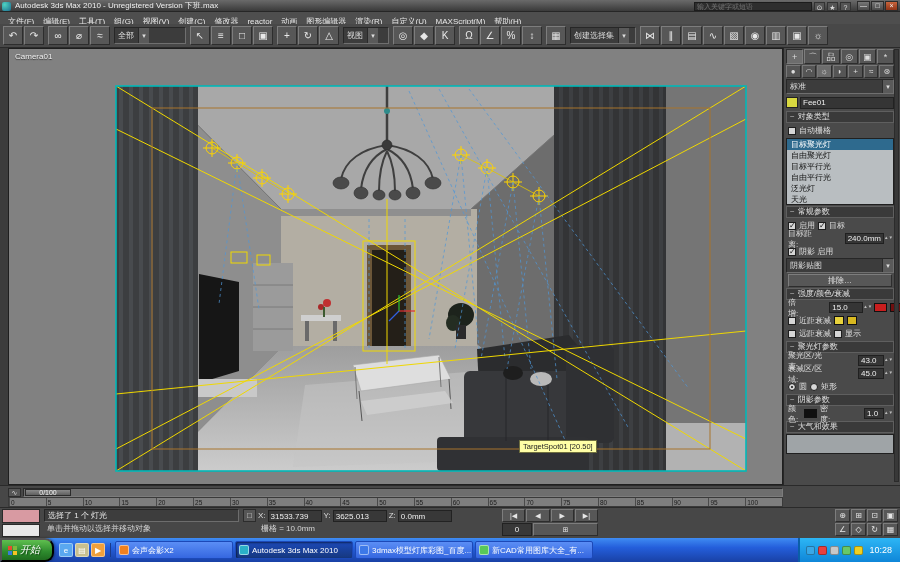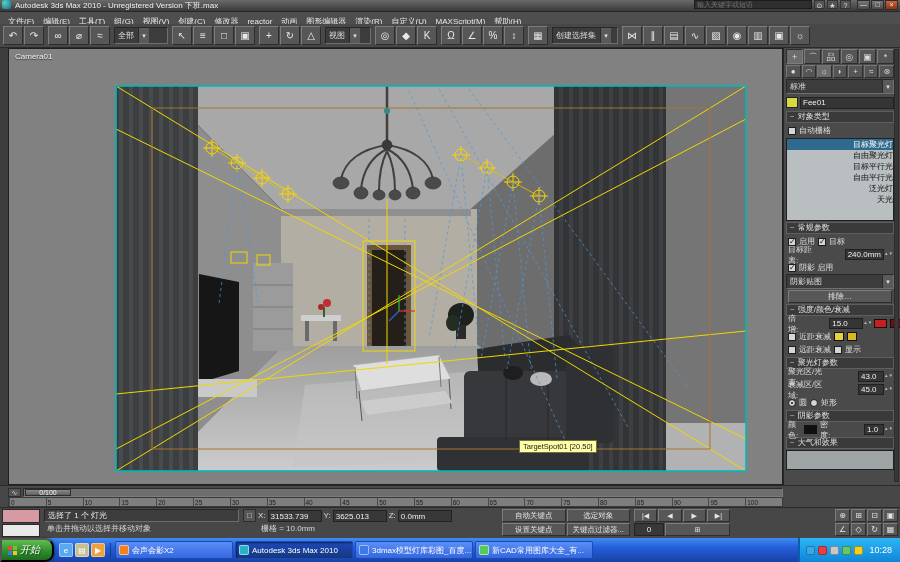--- a/index.html
+++ b/index.html
@@ -1,19 +1,19 @@
 <!DOCTYPE html>
 <html><head>
 <meta charset="utf-8">
 <style>
 *{margin:0;padding:0;box-sizing:border-box;font-family:"Liberation Sans","DejaVu Sans",sans-serif;}
 html,body{width:900px;height:562px;overflow:hidden;background:#222;}
 .app{position:relative;width:900px;height:562px;background:#454545;color:#e2e2e2;font-size:9px;}
 
-.titlebar{position:absolute;left:0;top:0;width:900px;height:12px;background:linear-gradient(#6a6a6a,#3a3a3a);display:flex;align-items:flex-start;padding:0 2px;border-bottom:1px solid #262626;}
+.titlebar{position:absolute;left:0;top:0;width:900px;height:12px;background:linear-gradient(#6a6a6a,#3a3a3a);display:flex;align-items:flex-end;padding:0 2px;border-bottom:1px solid #262626;}
 .applogo{width:9px;height:9px;border-radius:2px;background:radial-gradient(circle at 30% 30%,#4fd2c2,#1b6e8f);margin-right:4px;}
 .title{font-size:8px;color:#f0f0f0;white-space:nowrap;margin-right:auto;}
 .infocenter{display:flex;align-items:center;gap:2px;margin-right:6px;}
 .infocenter input{width:118px;height:9px;font-size:7px;background:#2e2e2e;border:1px solid #1c1c1c;color:#bbb;padding:0 2px;}
 .icbtn{width:11px;height:9px;font-size:7px;line-height:9px;text-align:center;background:#555;border:1px solid #333;color:#ddd;}
 .winbtns{display:flex;gap:1px;}
 .winbtns button{width:13px;height:10px;font-size:7px;line-height:8px;background:linear-gradient(#777,#4a4a4a);border:1px solid #2c2c2c;color:#eee;}
 .winbtns .close{background:linear-gradient(#c8643c,#8f3418);}
 
 .menubar{position:absolute;left:0;top:12px;width:900px;height:20px;background:#4e4e4e;border-bottom:1px solid #2c2c2c;display:flex;align-items:center;padding:0 4px;gap:1px;}
@@ -49,21 +49,21 @@
 .rollout b{font-weight:normal;margin-right:3px;color:#bbb;}
 .cp-row{display:flex;align-items:center;gap:3px;height:13px;padding:0 2px;color:#ddd;}
 .cb{width:8px;height:8px;background:#d6d6d6;border:1px solid #1e1e1e;display:inline-block;position:relative;flex:none;}
 .cb.on::after{content:"✓";position:absolute;left:0;top:-2px;font-size:8px;color:#111;}
 .rb{width:8px;height:8px;border-radius:50%;background:#d6d6d6;border:1px solid #1e1e1e;display:inline-block;flex:none;}
 .rb.on{box-shadow:inset 0 0 0 2px #d6d6d6, inset 0 0 0 5px #111;}
 .swatch{width:13px;height:9px;border:1px solid #111;display:inline-block;flex:none;}
 .spin{display:inline-flex;align-items:center;}
 .spin .val{background:#353535;border:1px solid #202020;color:#eee;min-width:34px;height:11px;font-size:8px;padding:0 2px;line-height:10px;margin-left:28px;}
 .spin .ud{width:8px;display:flex;flex-direction:column;color:#bbb;font-size:4.5px;line-height:4.5px;}
-.lightlist{background:#b9bec1;border:1px solid #202020;height:83px;margin:1px 0;text-align:right;}
+.lightlist{background:#b9bec1;border:1px solid #202020;height:67px;margin:1px 0;}
 .lightrow{height:11px;line-height:11px;padding-left:4px;color:#111;font-size:8px;white-space:nowrap;}
 .lightrow[data-active="true"]{background:#2e6a8e;color:#fff;}
 .cp-btn{flex:1;height:13px;background:#575757;border:1px solid;border-color:#7d7d7d #2d2d2d #2d2d2d #7d7d7d;color:#e6e6e6;font-size:8px;line-height:11px;text-align:center;}
 .atmosbox{height:20px;background:#9fa4a7;border:1px solid #202020;}
 
 .timeline{position:absolute;left:0;top:485px;width:900px;height:22px;background:#474747;border-top:1px solid #2a2a2a;}
 .tl-top{position:absolute;left:8px;top:1px;width:775px;height:10px;display:flex;align-items:center;gap:2px;}
 .tl-mini{width:13px;height:9px;background:#565656;border:1px solid #2d2d2d;color:#ddd;font-size:7px;line-height:7px;text-align:center;}
 .tl-track{flex:1;height:9px;background:#6e6e6e;border:1px solid;border-color:#2a2a2a #7c7c7c #7c7c7c #2a2a2a;position:relative;}
 .tl-handle{position:absolute;left:1px;top:0;height:7px;width:46px;background:linear-gradient(#8a8a8a,#5f5f5f);border:1px solid #2c2c2c;color:#f0f0f0;font-size:7px;line-height:6px;text-align:center;}
@@ -150,21 +150,21 @@
   <div class="toolbar">
     <span class="tbgroup">
         <button class="tbtn"><i>↶</i></button>
         <button class="tbtn"><i>↷</i></button>
       </span>
     <span class="tbgroup">
         <button class="tbtn"><i>∞</i></button>
         <button class="tbtn"><i>⌀</i></button>
         <button class="tbtn"><i>≈</i></button>
       </span>
-    <span class="combo" style="width:54px">
+    <span class="combo" style="width:72px">
         <span>全部</span>
         <span class="arr">▾</span>
       </span>
     <span class="tbgroup">
         <button class="tbtn"><i>↖</i></button>
         <button class="tbtn"><i>≡</i></button>
         <button class="tbtn"><i>□</i></button>
         <button class="tbtn"><i>▣</i></button>
       </span>
     <span class="tbgroup">
@@ -541,30 +541,20 @@
         <button class="lockbtn">□</button>
         <span class="lbl">X:</span>
         <span class="fld">31533.739</span>
         <span class="lbl">Y:</span>
         <span class="fld">3625.013</span>
         <span class="lbl">Z:</span>
         <span class="fld">0.0mm</span>
       </div>
       <div class="gridlbl">栅格 = 10.0mm</div>
     </div>
-    <div class="animctl">
-      <div class="animrow">
-        <button class="akbtn">自动关键点</button>
-        <button class="akbtn">选定对象</button>
-      </div>
-      <div class="animrow">
-        <button class="akbtn">设置关键点</button>
-        <button class="akbtn">关键点过滤器...</button>
-      </div>
-    </div>
     <div class="playback">
       <div class="pbrow">
 
       <button class="pbtn">|◀</button>
           <button class="pbtn">◀</button>
           <button class="pbtn">▶</button>
           <button class="pbtn">▶|</button>
         </div>
       <div class="pbrow">
         <span class="framefld">0</span>

